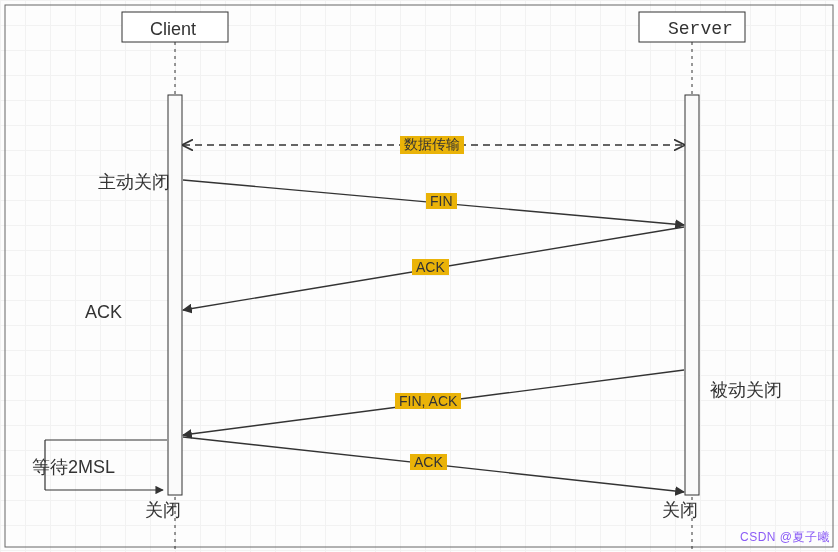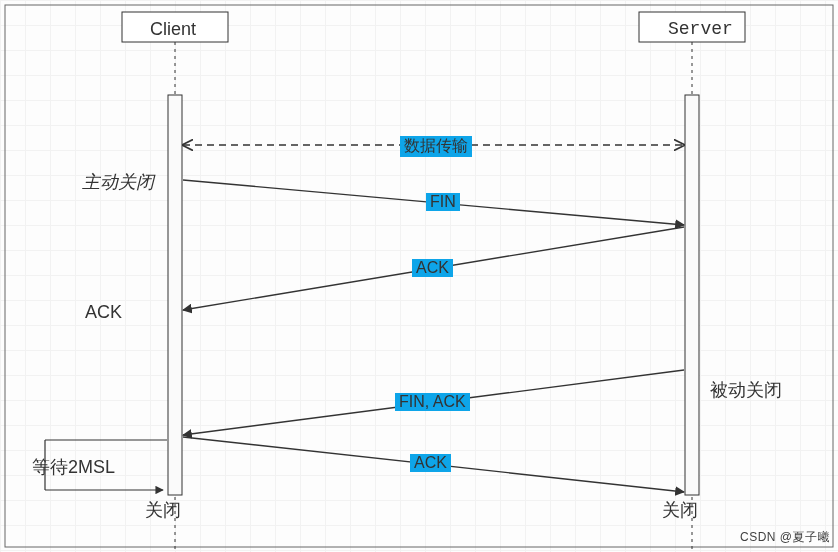--- a/index.html
+++ b/index.html
@@ -13,38 +13,38 @@
       linear-gradient(90deg, #f2f2f2 1px, transparent 1px);
     background-size: 25px 25px;
     font-family: Arial, "Microsoft YaHei", sans-serif;
     font-size: 14px;
     color: #333;
     position: relative;
   }
   svg { position: absolute; left: 0; top: 0; }
   .clabel {
     position: absolute;
-    background: #0ea5e9;
+    background: #eab308;
     padding: 0 4px;
     white-space: nowrap;
-    font-size: 16px;
+    font-size: 14px;
     color: #333;
   }
   .plain {
     position: absolute;
     white-space: nowrap;
     font-size: 18px;
     color: #333;
   }
   .wm {
     position: absolute;
     right: 8px;
     bottom: 6px;
     font-size: 12px;
-    color: #404040;
+    color: #8b5cf6;
     letter-spacing: .5px;
   }
 </style>
 </head>
 <body>
 
 <svg width="838" height="552">
   <defs>
     <marker id="arrow" viewBox="0 0 10 10" refX="9" refY="5" markerWidth="7" markerHeight="7" orient="auto-start-reverse">
       <path d="M 0 0 L 10 5 L 0 10 z" fill="#333"></path>
@@ -79,21 +79,21 @@
 
 <div class="plain" style="left:150px; top:19px;">Client</div>
 <div class="plain" style="left:668px; top:19px;font-family:Liberation Mono, monospace;">Server</div>
 
 <div class="clabel" style="left:400px; top:136px;">数据传输</div>
 <div class="clabel" style="left:426px; top:193px;">FIN</div>
 <div class="clabel" style="left:412px; top:259px;">ACK</div>
 <div class="clabel" style="left:395px; top:393px;">FIN, ACK</div>
 <div class="clabel" style="left:410px; top:454px;">ACK</div>
 
-<div class="plain" style="left:82px; top:170px;font-style:italic;">主动关闭</div>
+<div class="plain" style="left:98px; top:170px;">主动关闭</div>
 <div class="plain" style="left:85px; top:302px;">ACK</div>
 <div class="plain" style="left:710px; top:378px;">被动关闭</div>
 <div class="plain" style="left:32px; top:455px;">等待2MSL</div>
 
 <div class="plain" style="left:145px; top:498px;">关闭</div>
 <div class="plain" style="left:662px; top:498px;">关闭</div>
 
 <div class="wm">CSDN @夏子曦</div>
 
 </body></html>

